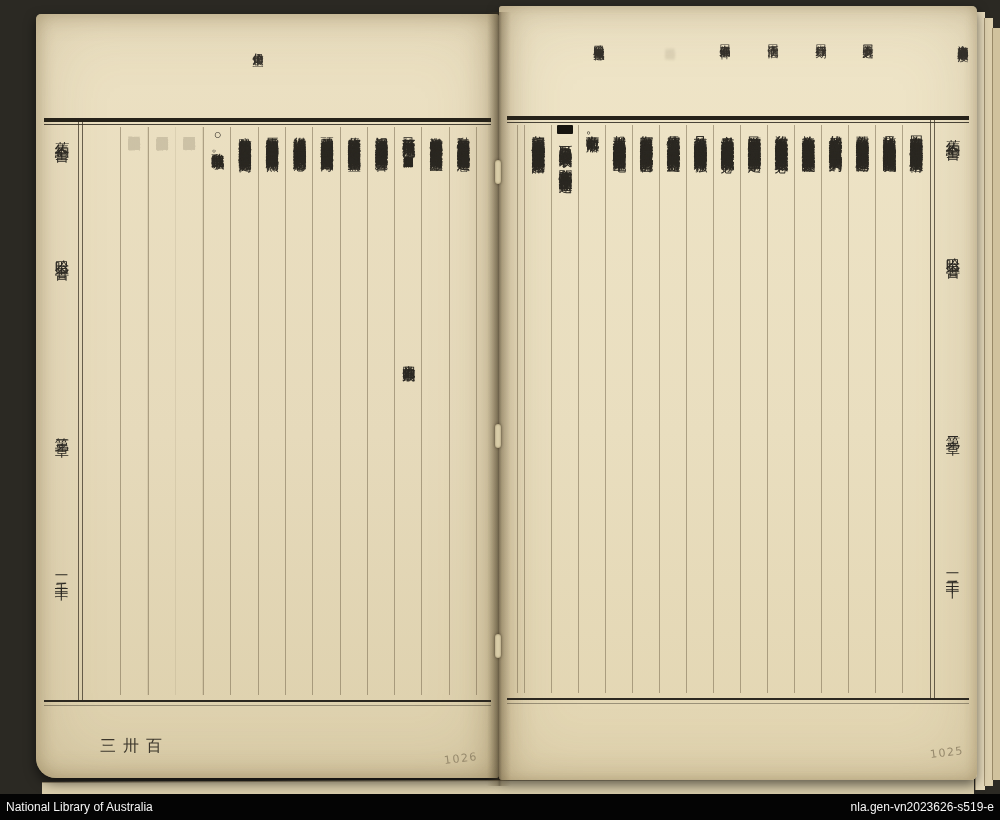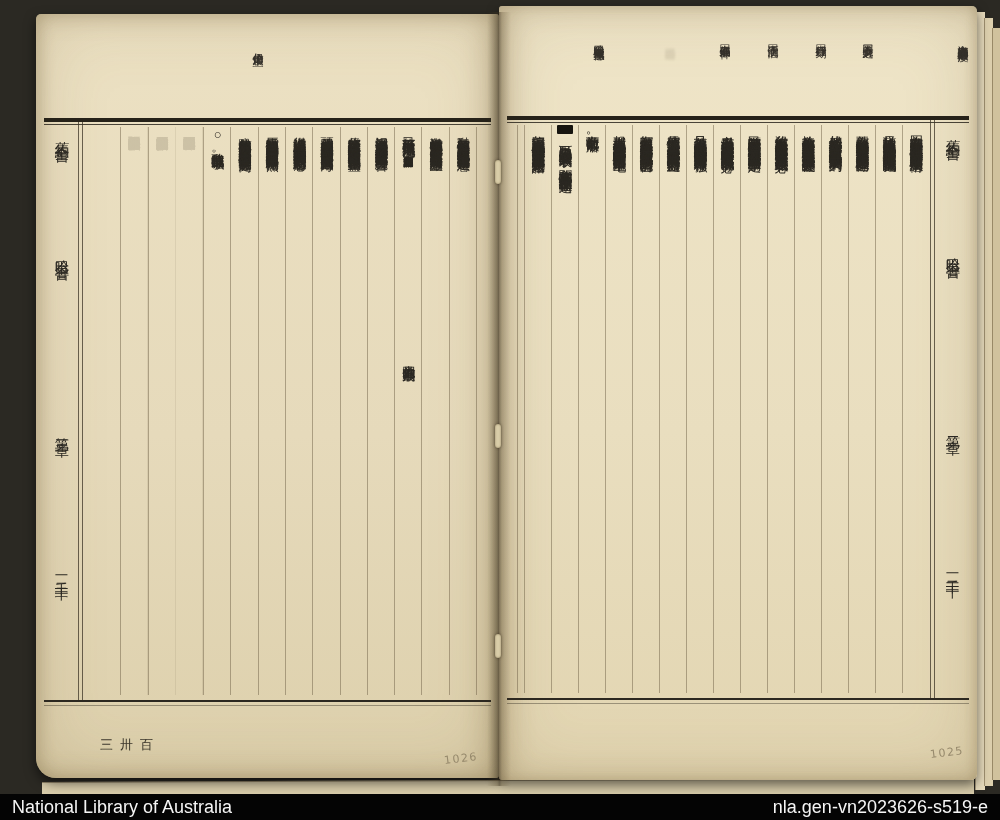--- a/index.html
+++ b/index.html
@@ -62,29 +62,29 @@
   
   .mnote{position:absolute;top:30px;height:70px;writing-mode:vertical-rl;font-size:11px;
          line-height:13.5px;letter-spacing:.5px;color:#34302a;}
   .page-right .n1{right:8px;}   .page-right .n2{right:103px;}
   .page-right .n3{right:150px;} .page-right .n4{right:198px;}
   .page-right .n5{right:246px;} .page-right .n6{right:372px;}
   .page-left  .ln1{right:235px;}
   .gn{position:absolute;top:34px;height:66px;writing-mode:vertical-rl;font-size:11px;line-height:13px;
       color:#6f6550;opacity:.14;filter:blur(.8px);transform:scaleX(-1);}
   
-  .folio{position:absolute;left:64px;top:722px;font-size:13px;letter-spacing:7px;color:#3b362b;}
+  .folio{position:absolute;left:64px;top:722px;font-size:16px;letter-spacing:7px;color:#3b362b;}
   .pencil{position:absolute;font-family:"DejaVu Sans",sans-serif;font-size:11px;color:#96896c;
           letter-spacing:1.5px;transform:rotate(-7deg);}
   .page-right .pencil{left:431px;top:740px;}
   .page-left  .pencil{left:408px;top:738px;}
   
   .wbar{position:absolute;left:0;right:0;bottom:0;height:26px;background:#040404;
-        display:flex;justify-content:space-between;align-items:center;padding:0 12px;box-sizing:border-box;
-        font-family:"Liberation Sans","DejaVu Sans",sans-serif;font-size:18px;color:#f5f5f5;}
+        display:flex;justify-content:space-between;align-items:center;padding:0 6px;box-sizing:border-box;
+        font-family:"Liberation Sans","DejaVu Sans",sans-serif;font-size:12px;color:#f5f5f5;}
 </style>
 </head>
 <body>
 
 <div class="scene">
 
   <div class="stackR s1"></div>
   <div class="stackR s2"></div>
   <div class="stackR s3"></div>
   <div class="stackB"></div>

